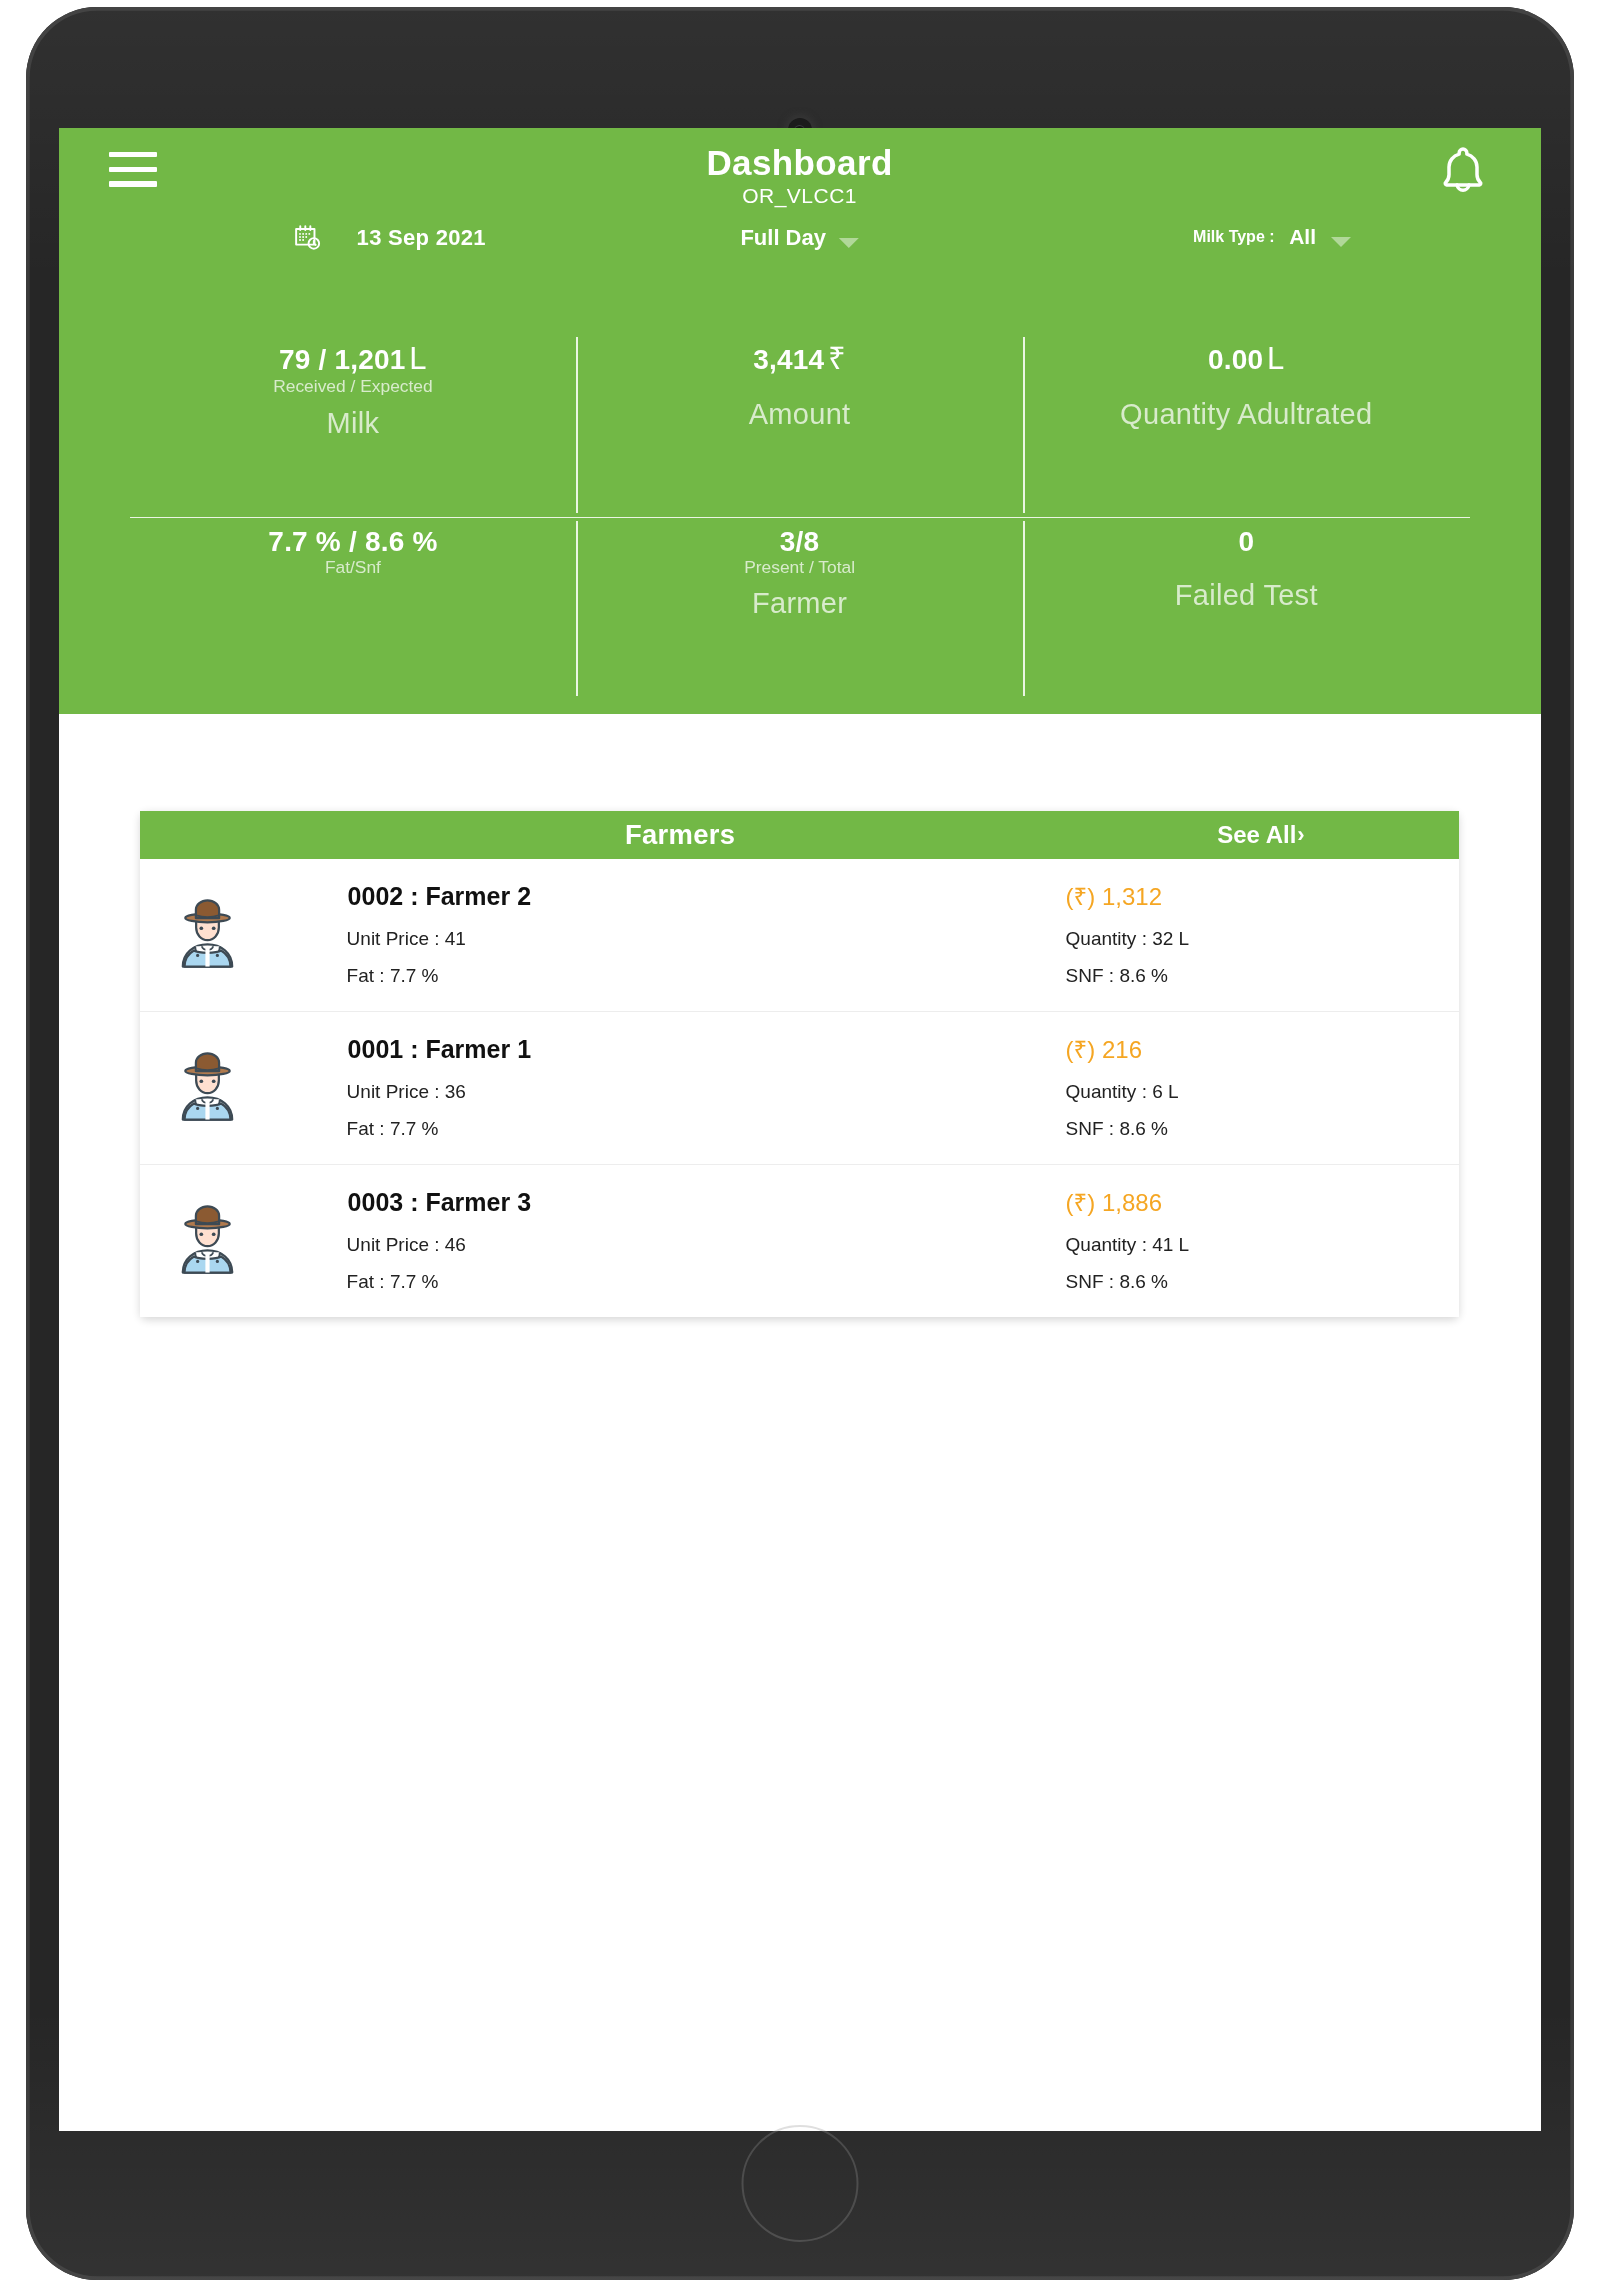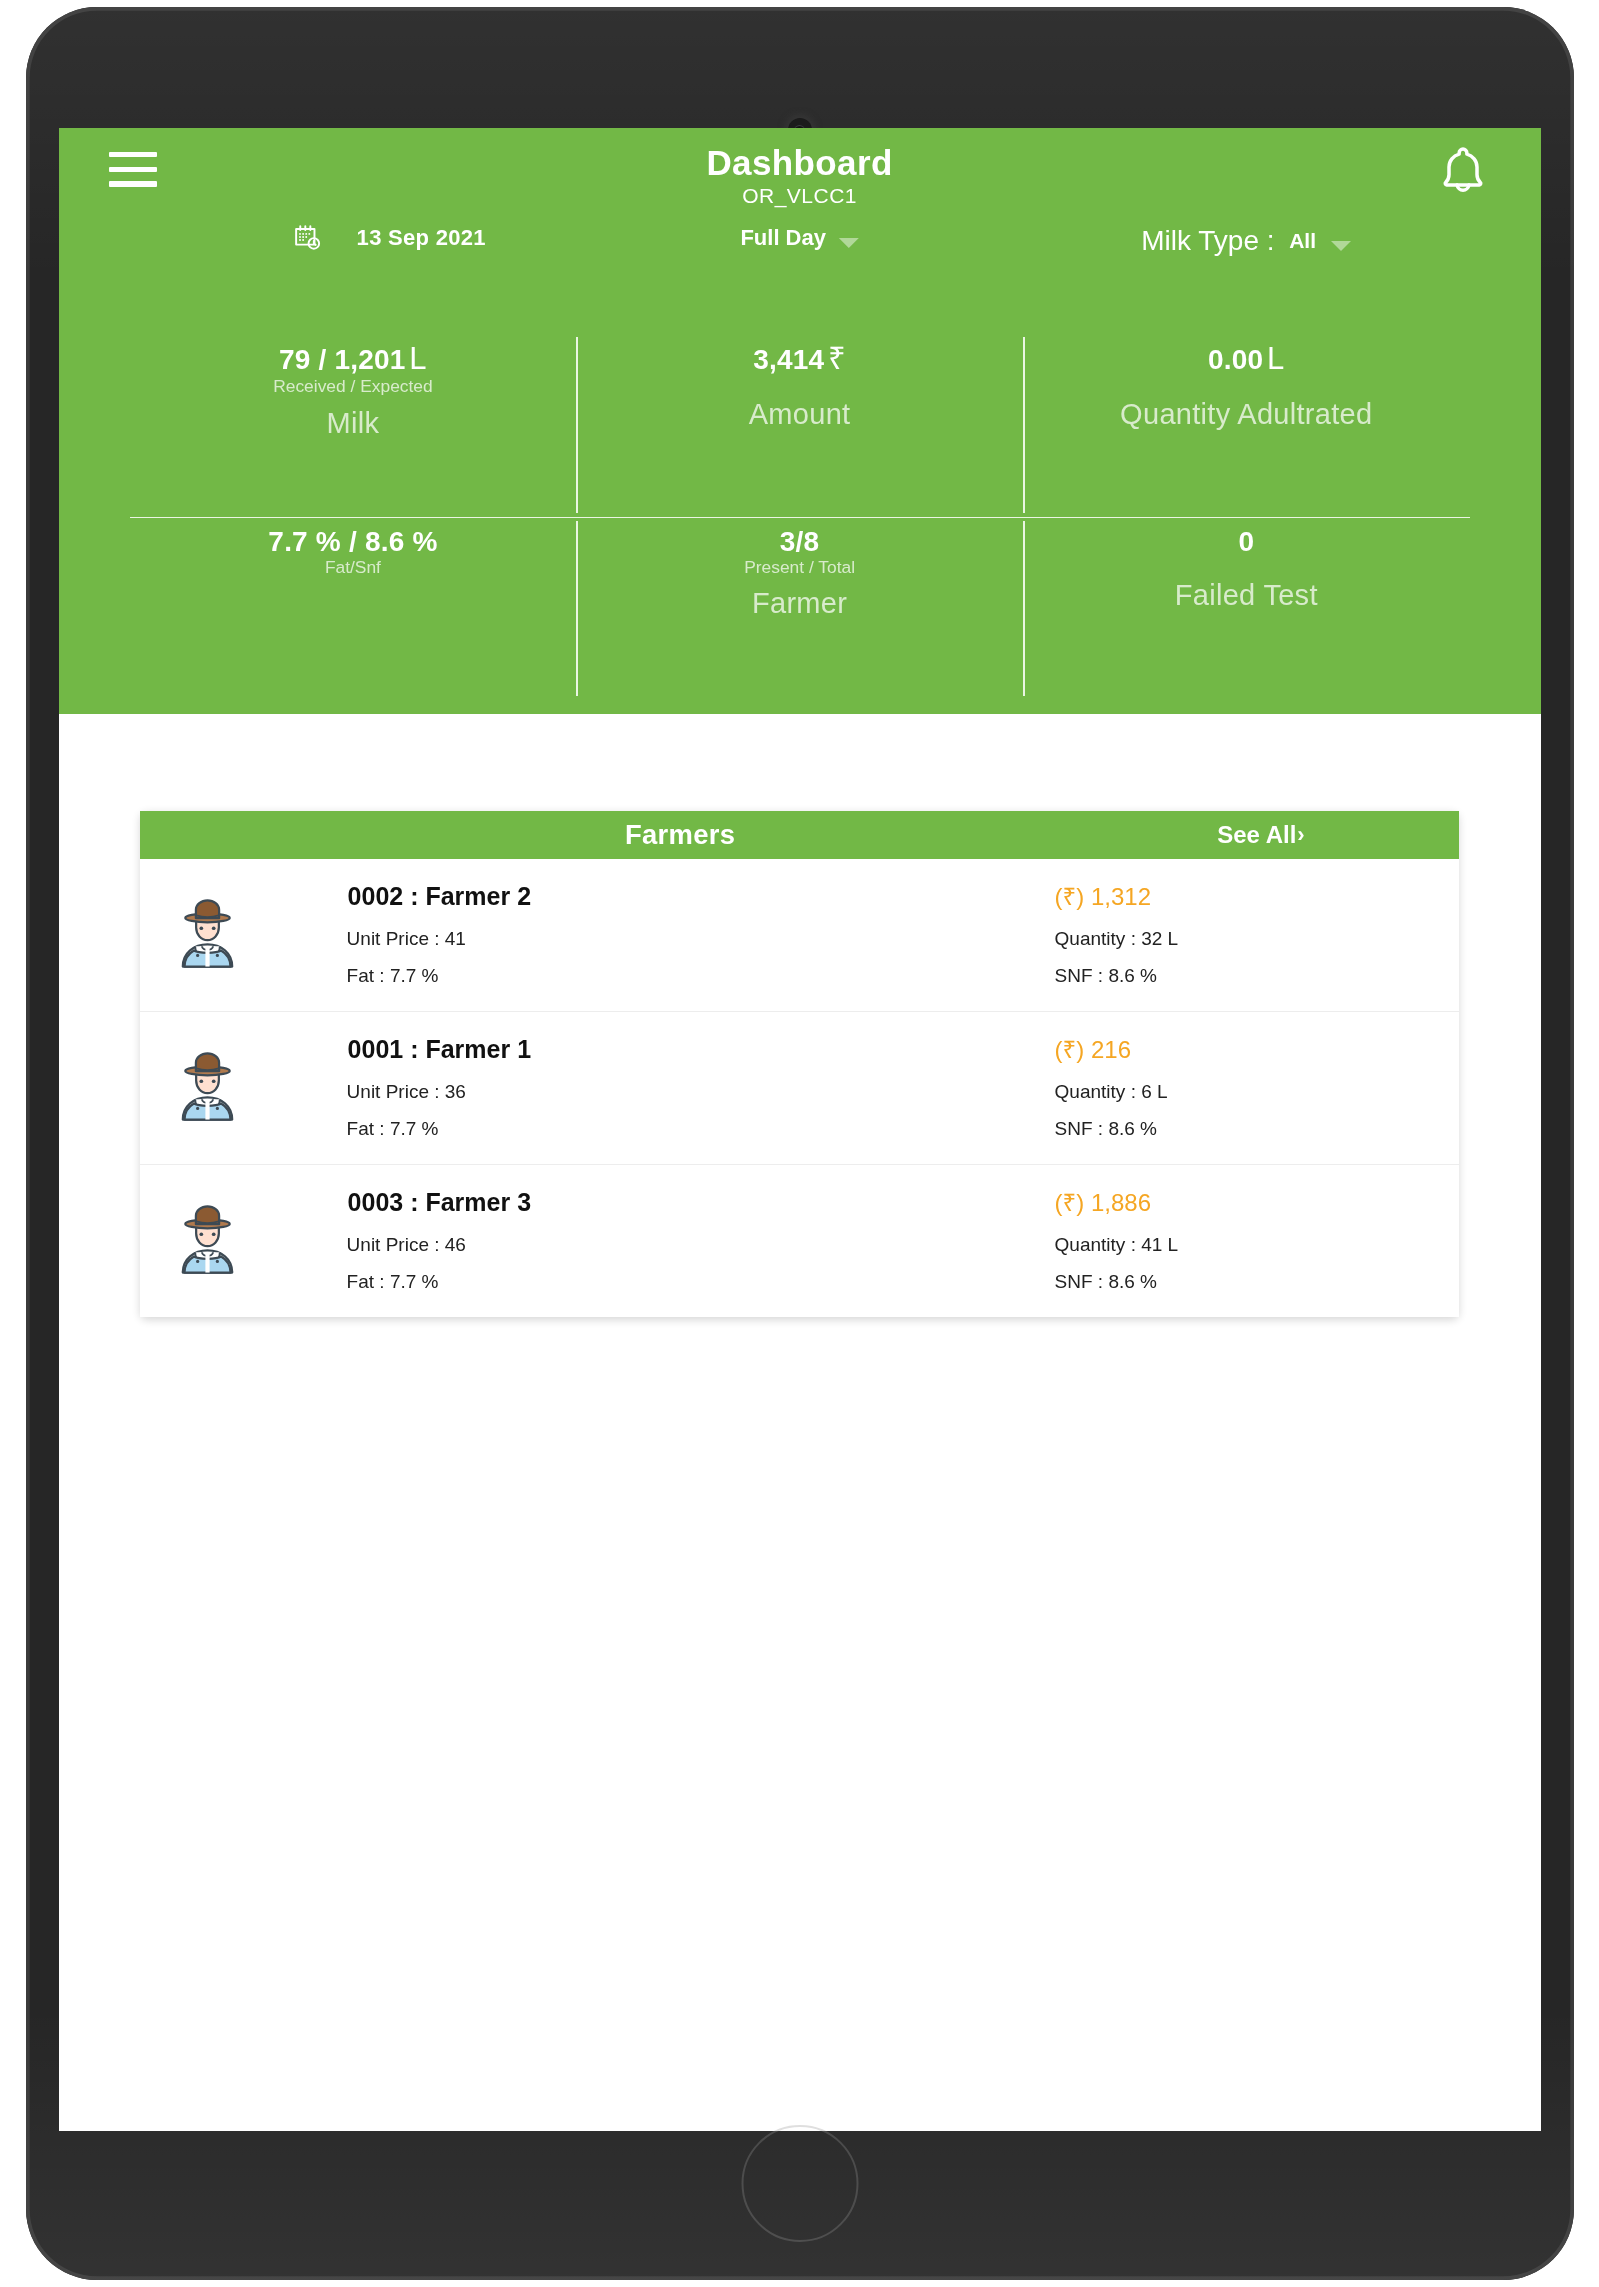--- a/index.html
+++ b/index.html
@@ -132,21 +132,21 @@
     cursor: pointer;
   }
   #shift-label { font-size: 22px; font-weight: 600; }
 
   #milktype-filter {
     position: absolute;
     right: 190px; top: 12.8px;
     display: flex; align-items: center; gap: 14.6px;
     cursor: pointer;
   }
-  #milktype-label { font-size: 28px; font-weight: 400; }
+  #milktype-label { font-size: 16px; font-weight: 700; }
   #milktype-value { font-size: 21px; font-weight: 600; }
 
   .caret {
     width: 0; height: 0;
     border-left: 10px solid transparent;
     border-right: 10px solid transparent;
     border-top: 10px solid rgba(255,255,255,.45);
     margin-top: 9.1px;
   }
 
@@ -247,21 +247,21 @@
   .farmer-row:last-child { border-bottom: none; }
 
   .farmer-avatar {
     width: 117px;
     display: flex; justify-content: center;
     padding-left: 18.3px;
     padding-top: 11px;
   }
   .farmer-avatar svg { width: 79px; height: 79px; display: block; }
 
-  .farmer-body { flex: 1; padding-right: 11px; }
+  .farmer-body { flex: 1; }
 
   .farmer-topline {
     display: flex;
     align-items: baseline;
     padding-left: 91px;
   }
   .farmer-name {
     font-size: 25px;
     font-weight: 700;
     color: #111111;

